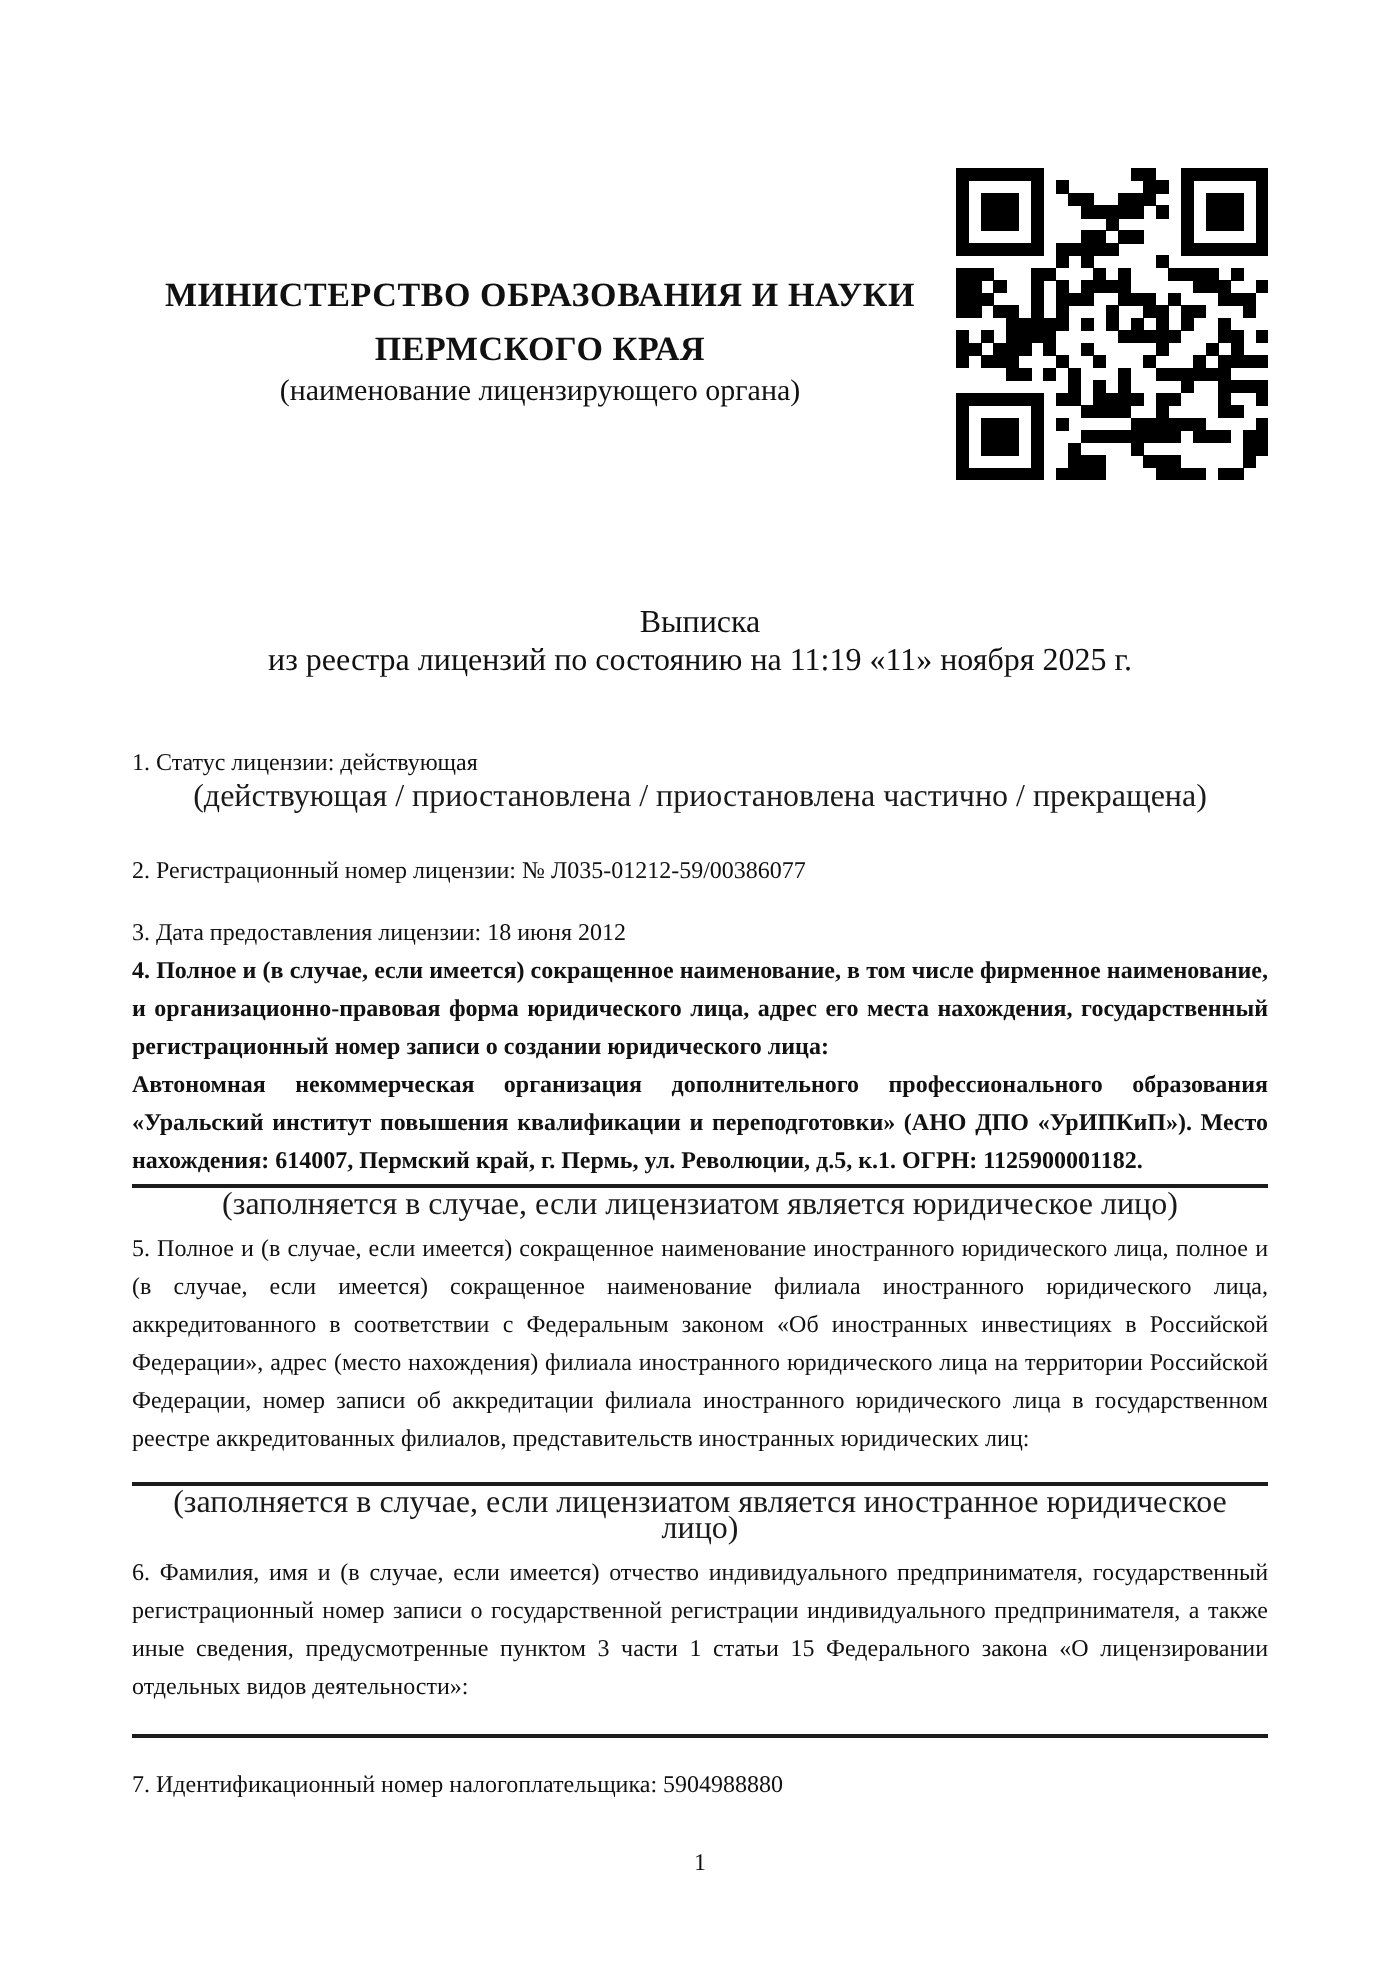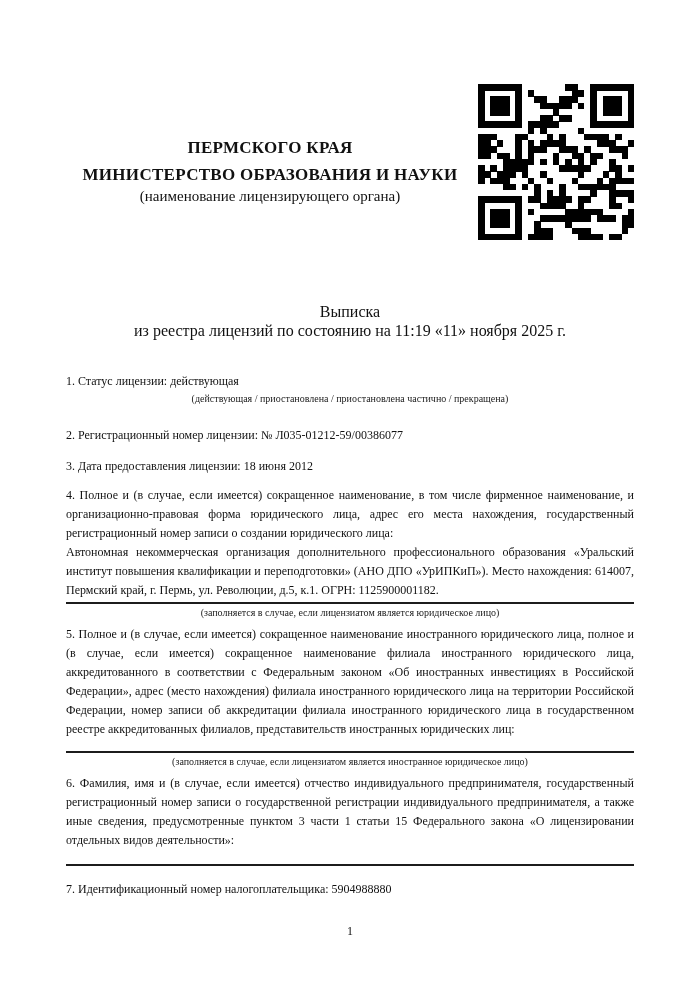--- a/index.html
+++ b/index.html
@@ -13,45 +13,45 @@
   }
   .content{position:absolute;left:66px;top:0;width:568px;}
   .header-row{display:flex;justify-content:space-between;align-items:flex-start;margin-top:84px;}
   .ministry-block{width:408px;text-align:center;padding-top:50px;}
   .ministry-name{font-weight:bold;font-size:17px;line-height:27px;letter-spacing:.3px;}
   .org-note{font-size:15px;line-height:12px;margin-top:2px;}
   .qr{width:156px;height:156px;display:block;}
   .doc-title{text-align:center;font-size:16px;line-height:19px;margin-top:62px;}
   .item{font-size:12px;line-height:19px;}
   .justify{text-align:justify;}
-  .note{font-size:10px;line-height:13px;text-align:center;color:#1a1a1a;}
+  .note{font-size:16px;line-height:13px;text-align:center;color:#1a1a1a;}
   .rule{border-top:2px solid #1c1c1c;height:0;margin-top:2px;}
   .mt-item1{margin-top:32px;}
   .mt-note1{margin-top:1px;}
   .mt-item2{margin-top:21px;}
   .mt-item3{margin-top:12px;}
-  .mt-item4{margin-top:10px;}
+  .mt-item4{margin-top:0;font-weight:bold;}
   .mt-note{margin-top:2px;}
   .mt-item5{margin-top:6px;}
   .gap-rule{margin-top:12px;}
   .mt-item6{margin-top:6px;}
   .gap-rule6{margin-top:14px;}
   .mt-item7{margin-top:14px;}
   .page-number{position:absolute;bottom:50px;left:0;width:100%;text-align:center;font-size:12px;}
 </style>
 </head>
 <body>
 
 <div class="page">
   <div class="content">
 
     <div class="header-row">
       <div class="ministry-block">
+        <div class="ministry-name">МИНИСТЕРСТВО ОБРАЗОВАНИЯ И НАУКИ</div>
         <div class="ministry-name">ПЕРМСКОГО КРАЯ</div>
-        <div class="ministry-name">МИНИСТЕРСТВО ОБРАЗОВАНИЯ И НАУКИ</div>
         <div class="org-note">(наименование лицензирующего органа)</div>
       </div>
       <svg id="qr" class="qr" viewBox="0 0 25 25" shape-rendering="crispEdges" fill="#000">
           <rect x="0" y="0" width="1.05" height="1.05"></rect>
           <rect x="1" y="0" width="1.05" height="1.05"></rect>
           <rect x="2" y="0" width="1.05" height="1.05"></rect>
           <rect x="3" y="0" width="1.05" height="1.05"></rect>
           <rect x="4" y="0" width="1.05" height="1.05"></rect>
           <rect x="5" y="0" width="1.05" height="1.05"></rect>
           <rect x="6" y="0" width="1.05" height="1.05"></rect>

